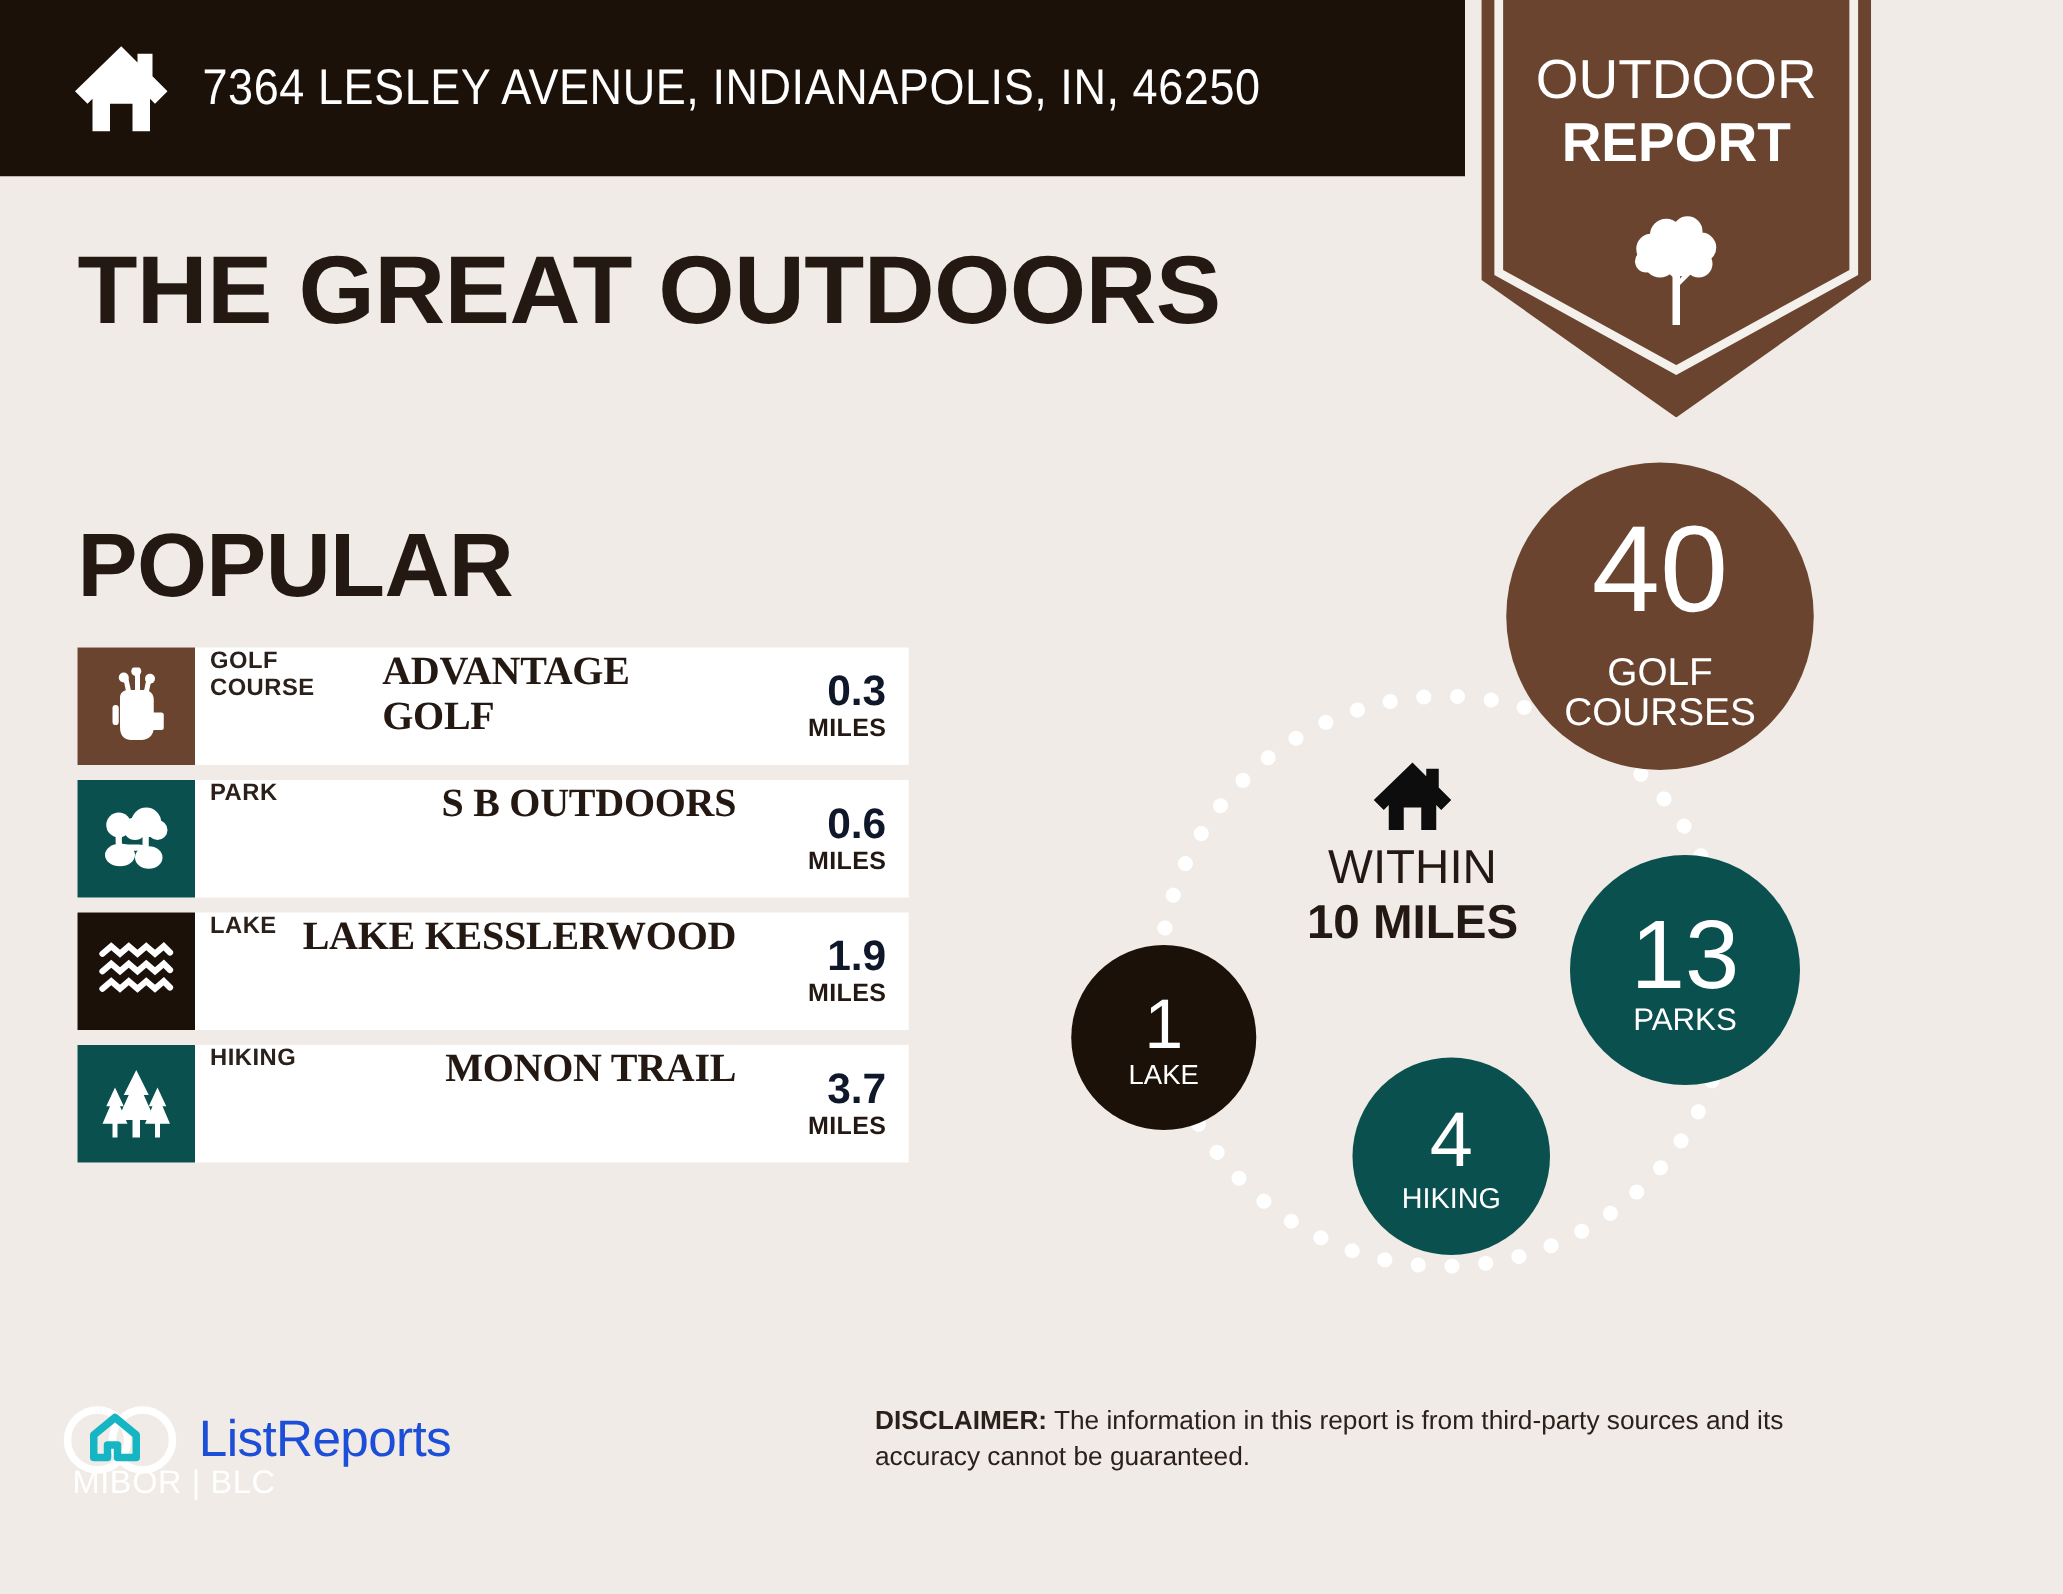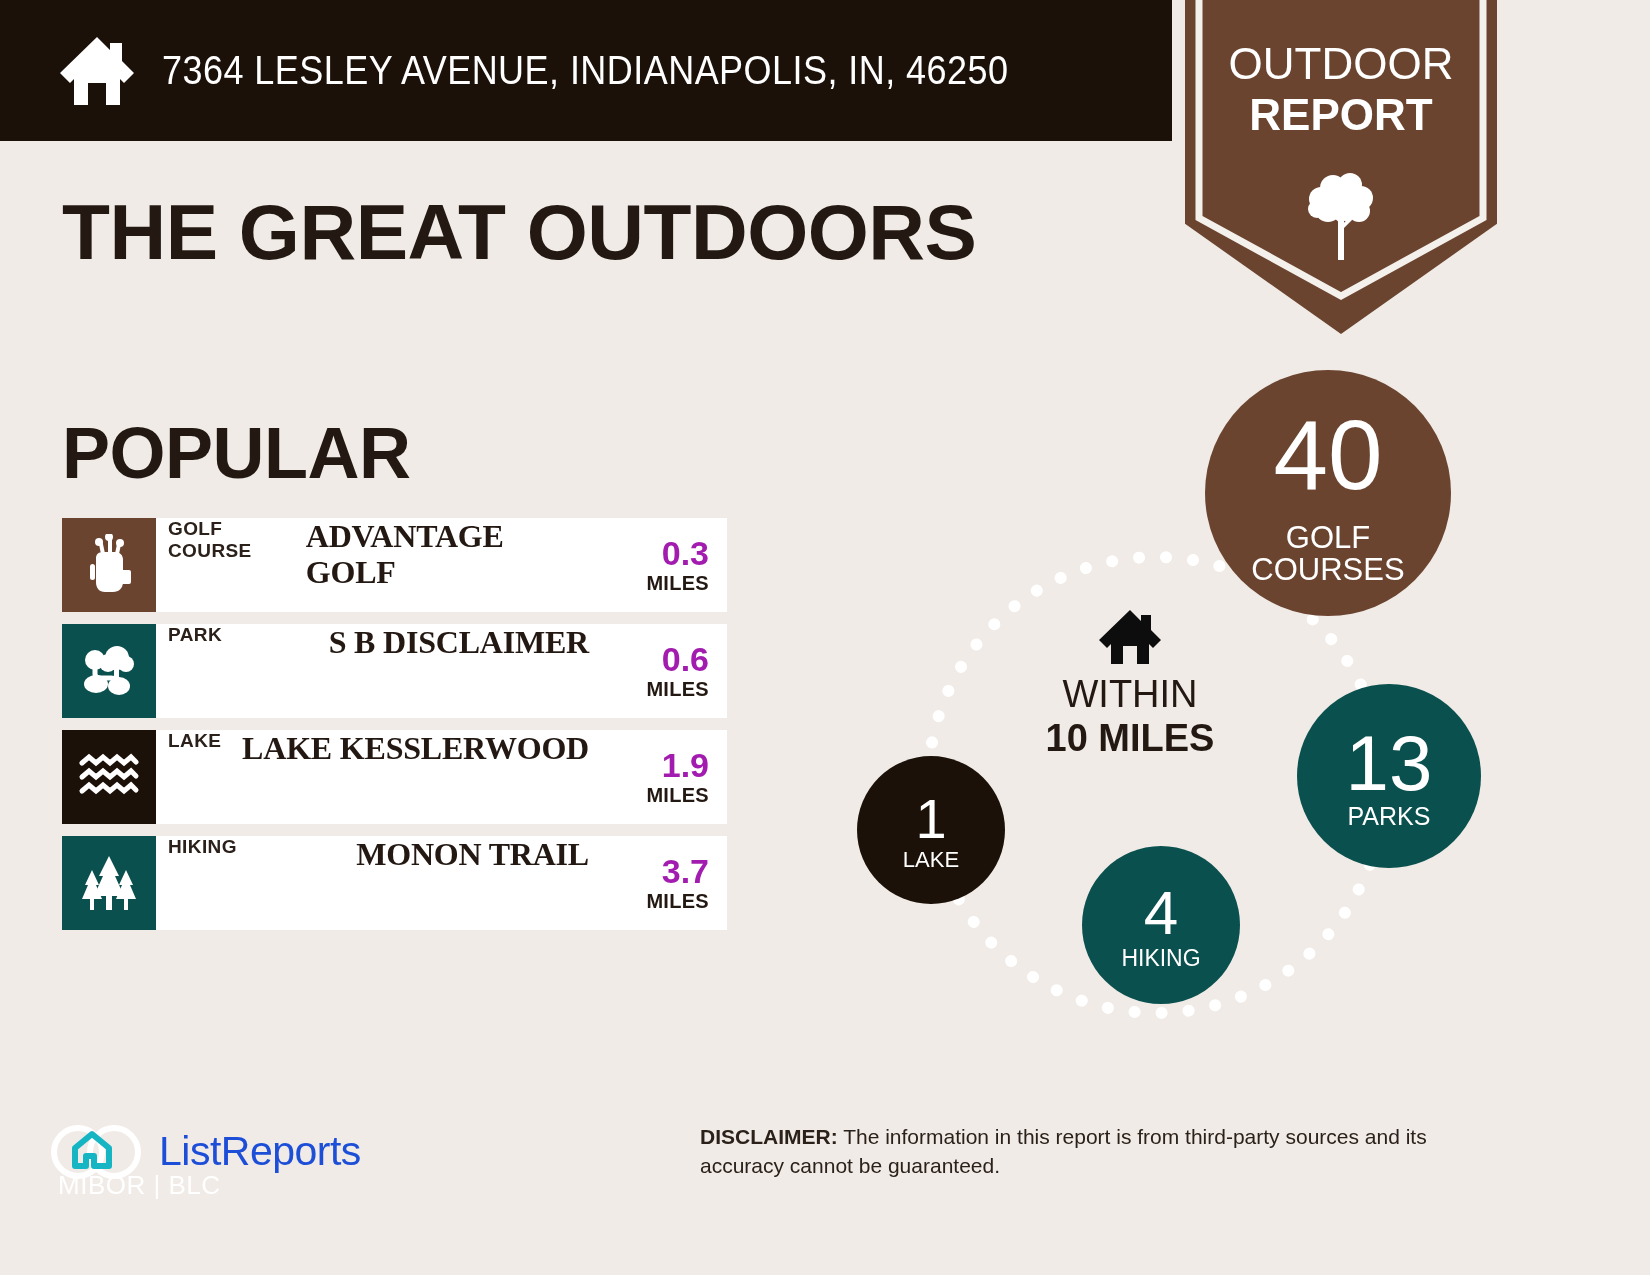--- a/index.html
+++ b/index.html
@@ -95,21 +95,21 @@
     font-size:32px; font-weight:700; color:#231812;
     line-height:36px; letter-spacing:-0.2px;
     font-family:Liberation Serif, serif;
   }
   .poi-dist {
     flex:0 0 auto; width:120px; padding-right:18px;
     display:flex; flex-direction:column;
     align-items:flex-end; justify-content:center;
   }
   .poi-dist-val {
-    font-size:34px; font-weight:700; color:#a21caf; line-height:36px;
+    font-size:34px; font-weight:700; color:#0f172a; line-height:36px;
     font-family:"Liberation Sans Narrow","Liberation Sans", sans-serif;
   }
   .poi-dist-unit {
     font-size:20px; font-weight:700; color:#231812; line-height:24px;
     letter-spacing:0.3px;
     font-family:"Liberation Sans Narrow","Liberation Sans", sans-serif;
   }
 
   
   .diagram { position:absolute; left:820px; top:350px; width:700px; height:700px; }
@@ -120,21 +120,21 @@
     align-items:center; justify-content:center;
     color:#FFFFFF; text-align:center;
   }
   .bubble-num { font-weight:300; line-height:0.95; }
   .bubble-lbl { font-weight:400; line-height:1.02; }
 
   .b-golf { left:385px; top:20px; width:246px; height:246px; background:#6B4430;gap:14px; }
   .b-golf .bubble-num { font-size:98px; margin-top:8px; }
   .b-golf .bubble-lbl { font-size:31px; margin-top:6px; }
 
-  .b-parks { left:477px; top:334px; width:184px; height:184px; background:#0A504E; }
+  .b-parks { left:436px; top:334px; width:184px; height:184px; background:#0A504E; }
   .b-parks .bubble-num { font-size:78px; margin-top:4px;}
   .b-parks .bubble-lbl { font-size:25px; margin-top:4px;}
 
   .b-hiking { left:262px; top:496px; width:158px; height:158px; background:#0A504E; }
   .b-hiking .bubble-num { font-size:62px; margin-top:4px;}
   .b-hiking .bubble-lbl { font-size:23px; margin-top:4px;}
 
   .b-lake { left:37px; top:406px; width:148px; height:148px; background:#1C1109; }
   .b-lake .bubble-num { font-size:56px; margin-top:4px;}
   .b-lake .bubble-lbl { font-size:22px; margin-top:4px;}
@@ -250,21 +250,21 @@
             <rect x="33" y="17" width="5" height="20"></rect>
             <circle cx="14" cy="16" r="10"></circle>
             <path d="M14 22 L14 30 C14 34 18 34 22 34 L30 34 C34 34 36 36 36 40" fill="none" stroke="#FFFFFF" stroke-width="5"></path>
             <ellipse cx="15" cy="40" rx="12" ry="9"></ellipse>
             <ellipse cx="38" cy="42" rx="11" ry="9"></ellipse>
           </g>
         </svg>
       </div>
       <div class="poi-mid">
         <div class="poi-cat">PARK</div>
-        <div class="poi-name">S B DISCLAIMER</div>
+        <div class="poi-name">S B OUTDOORS</div>
       </div>
       <div class="poi-dist">
         <div class="poi-dist-val">0.6</div>
         <div class="poi-dist-unit">MILES</div>
       </div>
     </div>
 
     <div class="poi-row">
       <div class="poi-icon" style="background:#1C1109">
         <svg width="62" height="48" viewBox="0 0 62 48">

